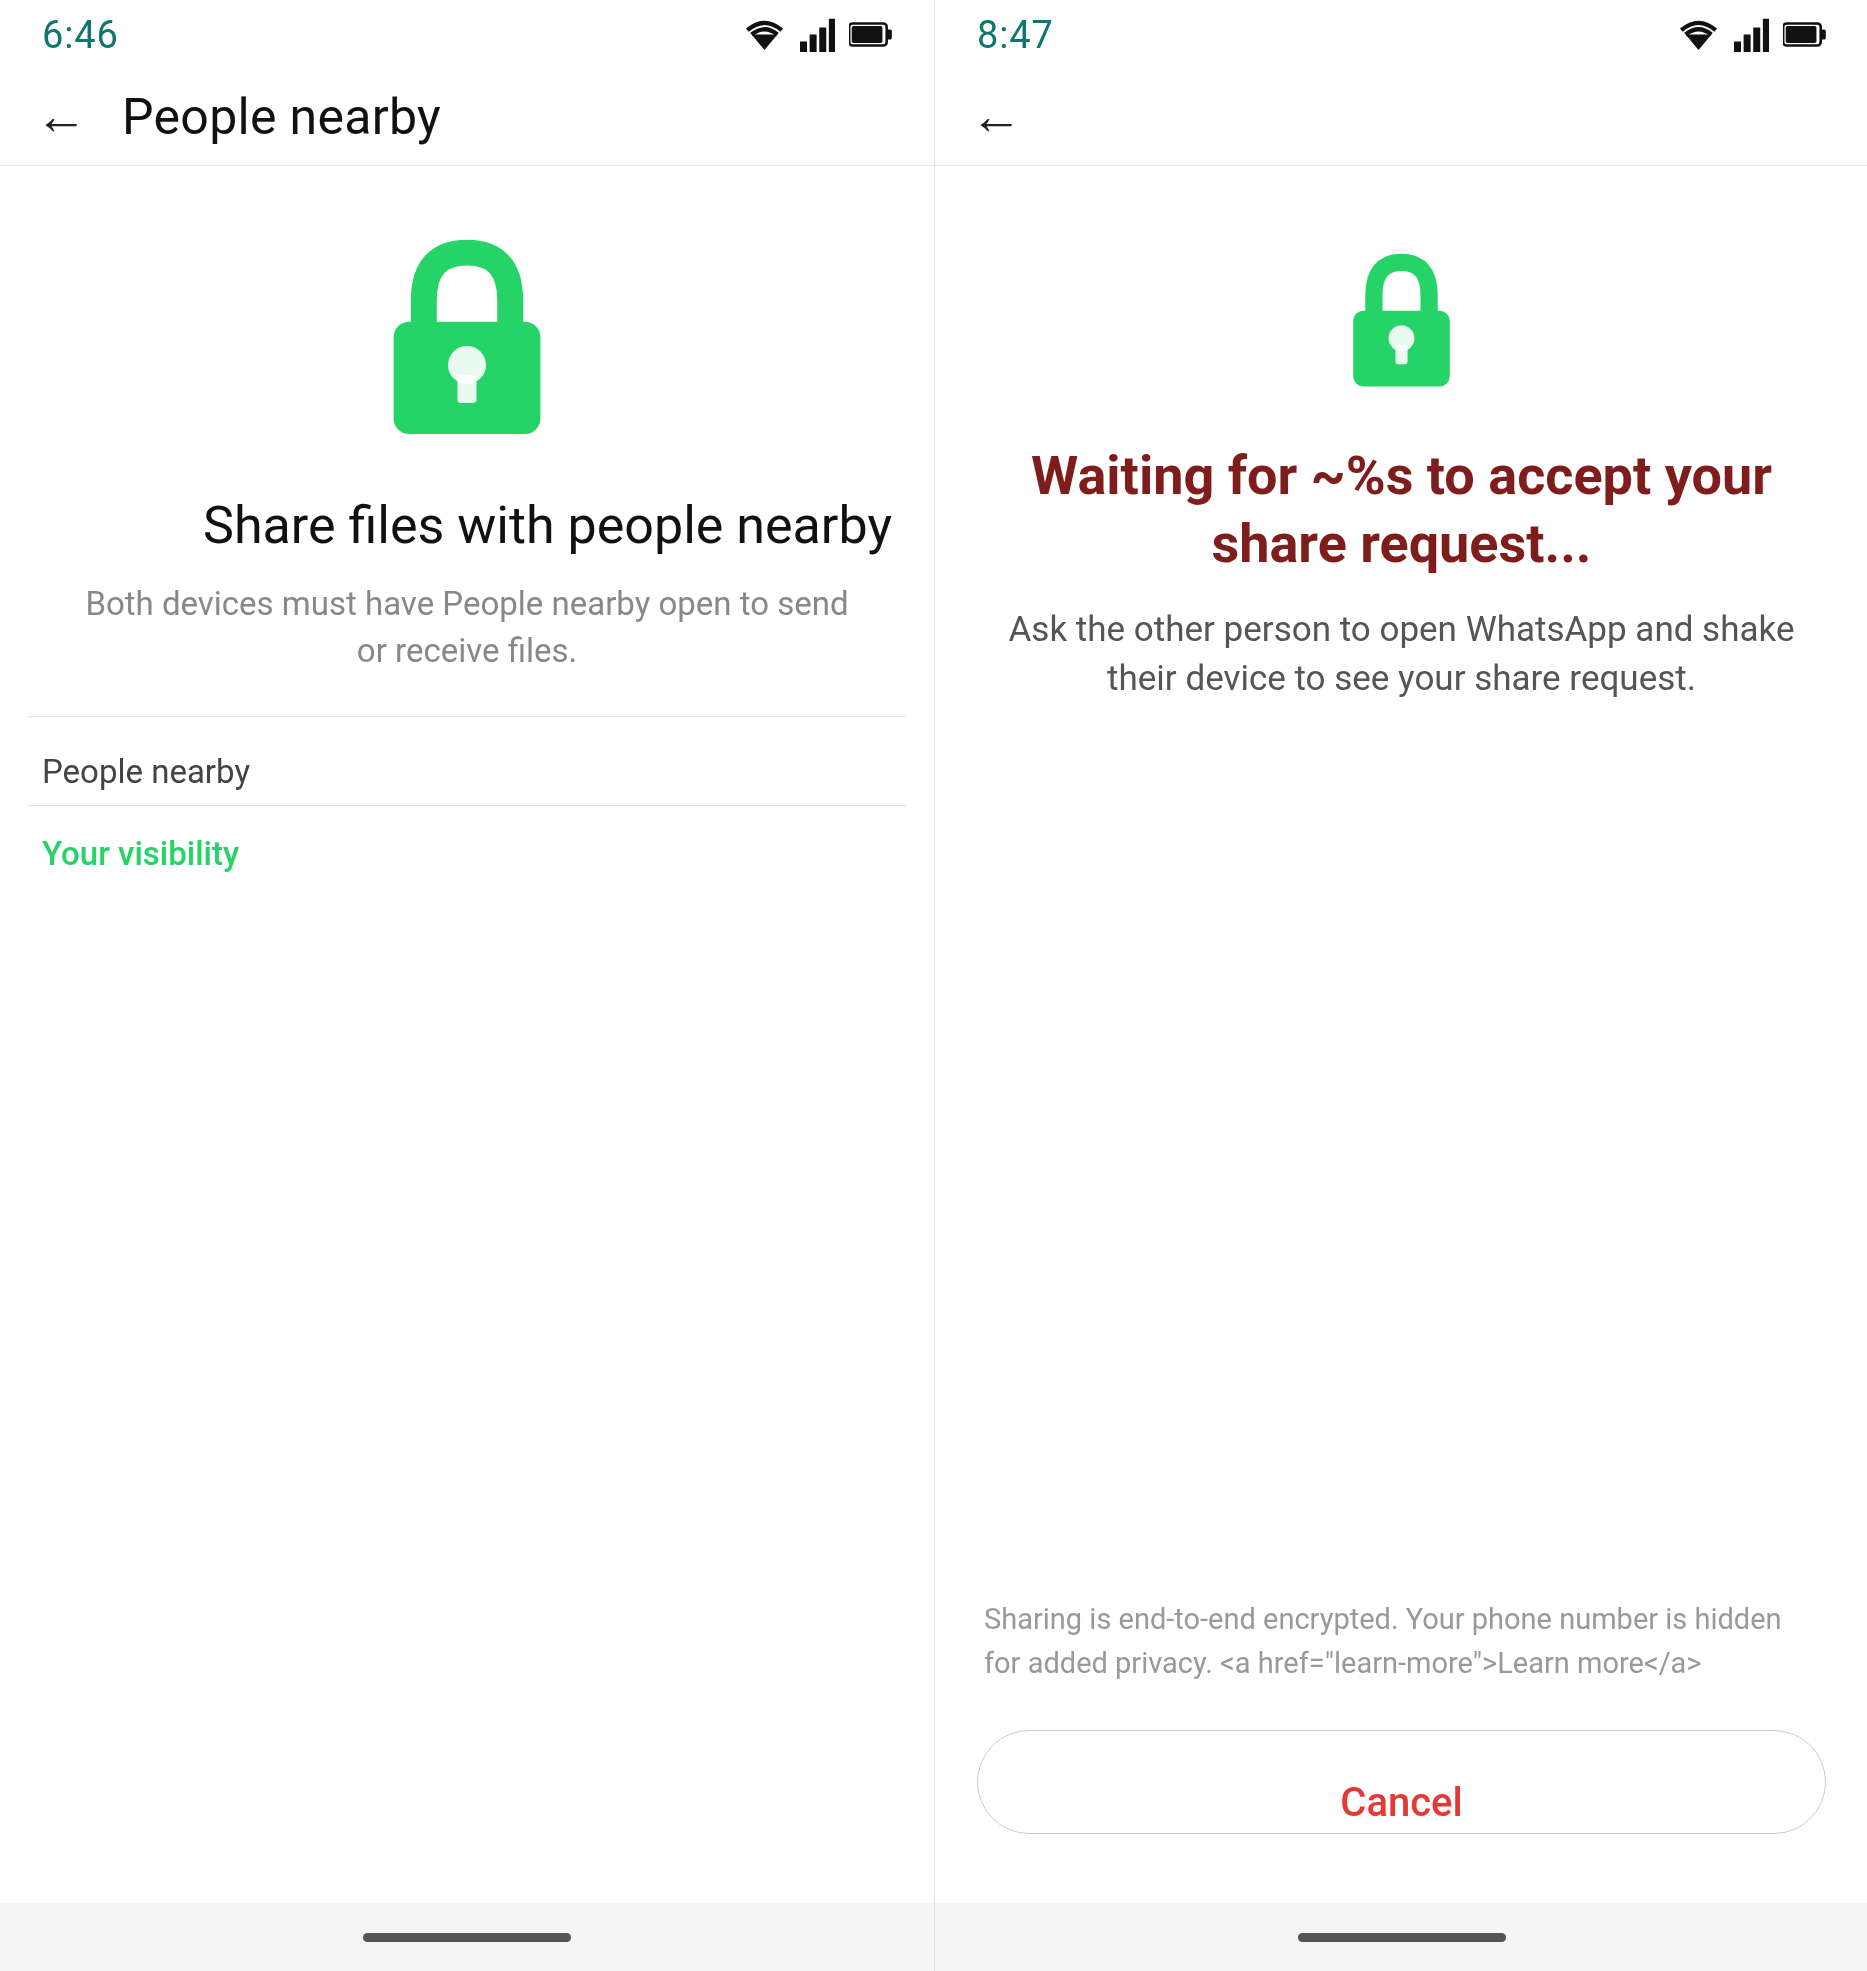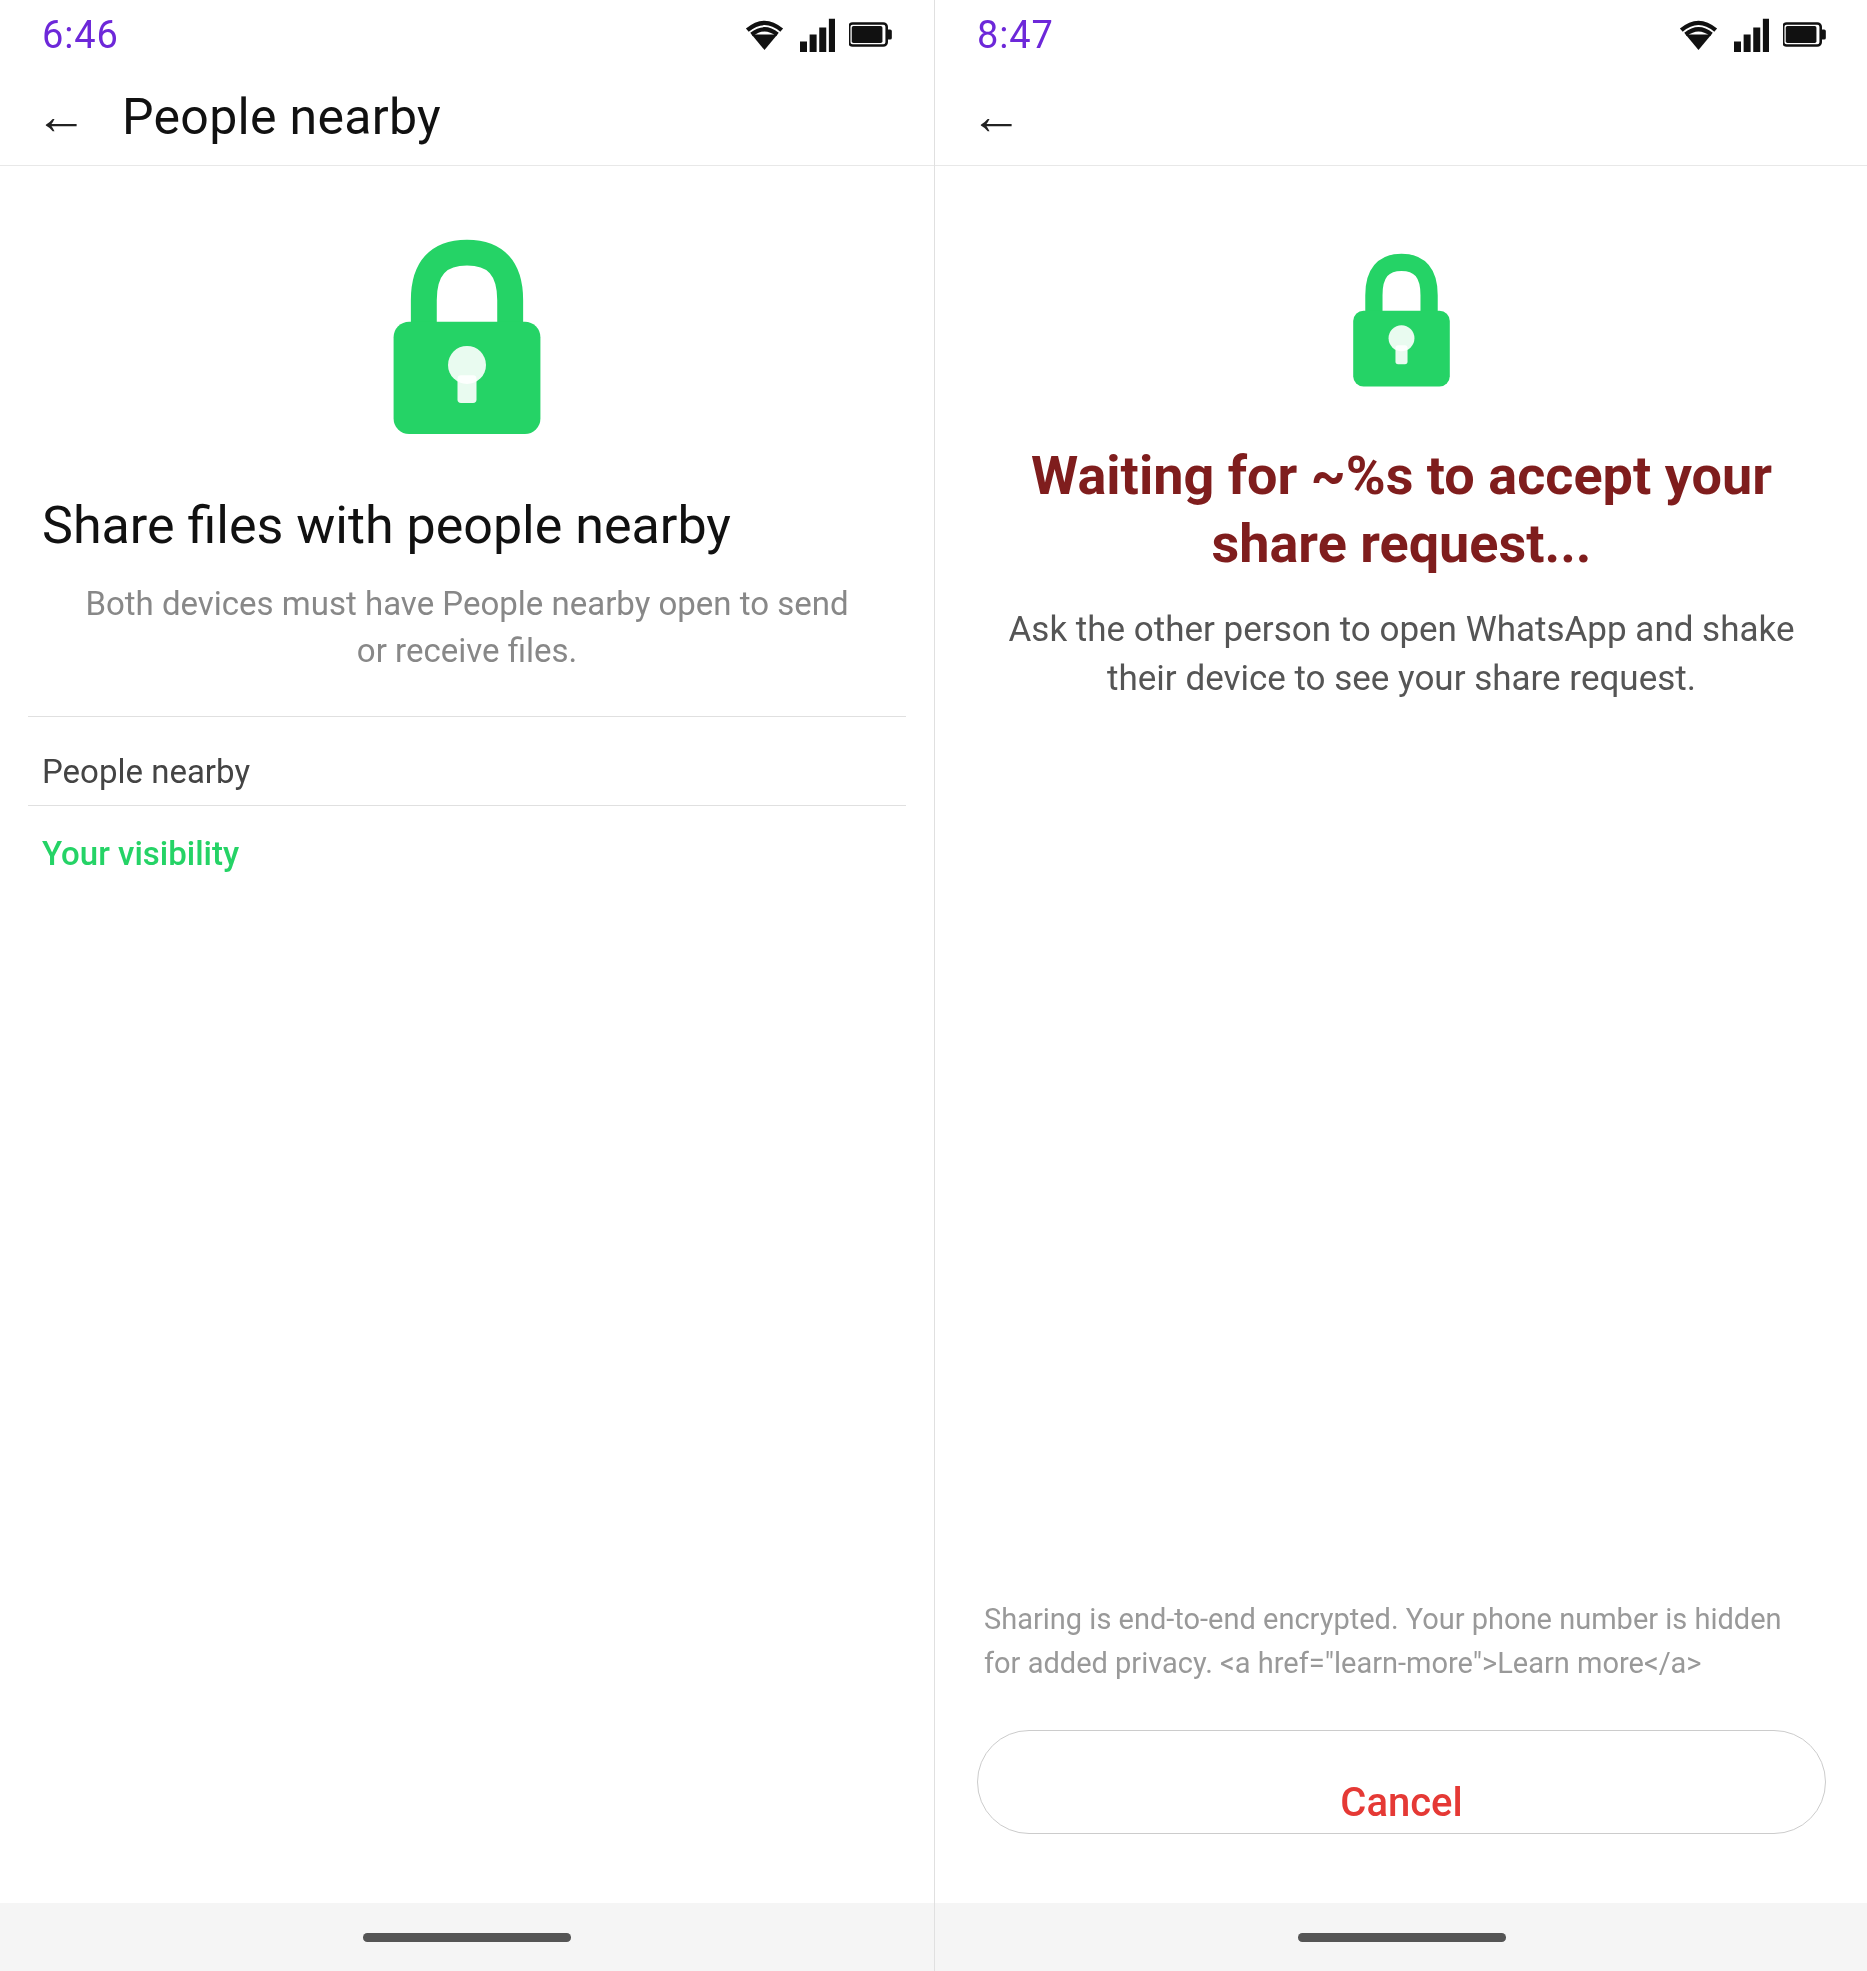--- a/index.html
+++ b/index.html
@@ -30,21 +30,21 @@
     .status-bar {
       height: 69px;
       display: flex;
       align-items: center;
       justify-content: space-between;
       padding: 0 42px;
     }
     .status-time {
       font-size: 38px;
       font-weight: 400;
-      color: #6d28d9;
+      color: #0f766e;
       letter-spacing: 0.9px;
     }
     .status-icons {
       display: flex;
       align-items: center;
       gap: 14px;
     }
     .status-icons svg {
       fill: #111;
     }
@@ -88,21 +88,21 @@
       justify-content: center;
       align-items: center;
       margin-top: 69px;
       margin-bottom: 52px;
     }
 
     .main-title {
       font-size: 52px;
       font-weight: 400;
       color: #111;
-      text-align: left;
+      text-align: right;
       padding: 0 42px;
       margin-bottom: 24px;
       line-height: 1.2;
     }
     .main-subtitle {
       font-size: 33px;
       color: #888;
       text-align: center;
       padding: 0 69px;
       line-height: 1.4;

